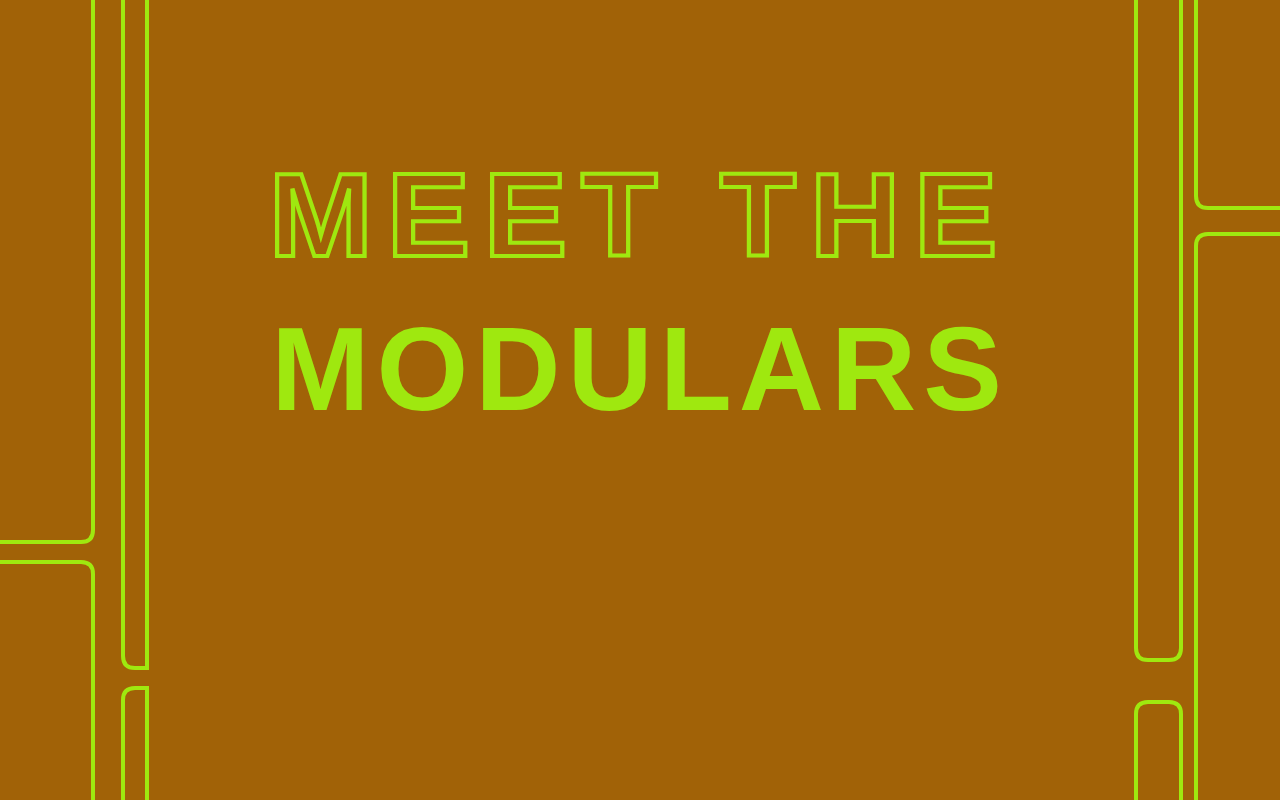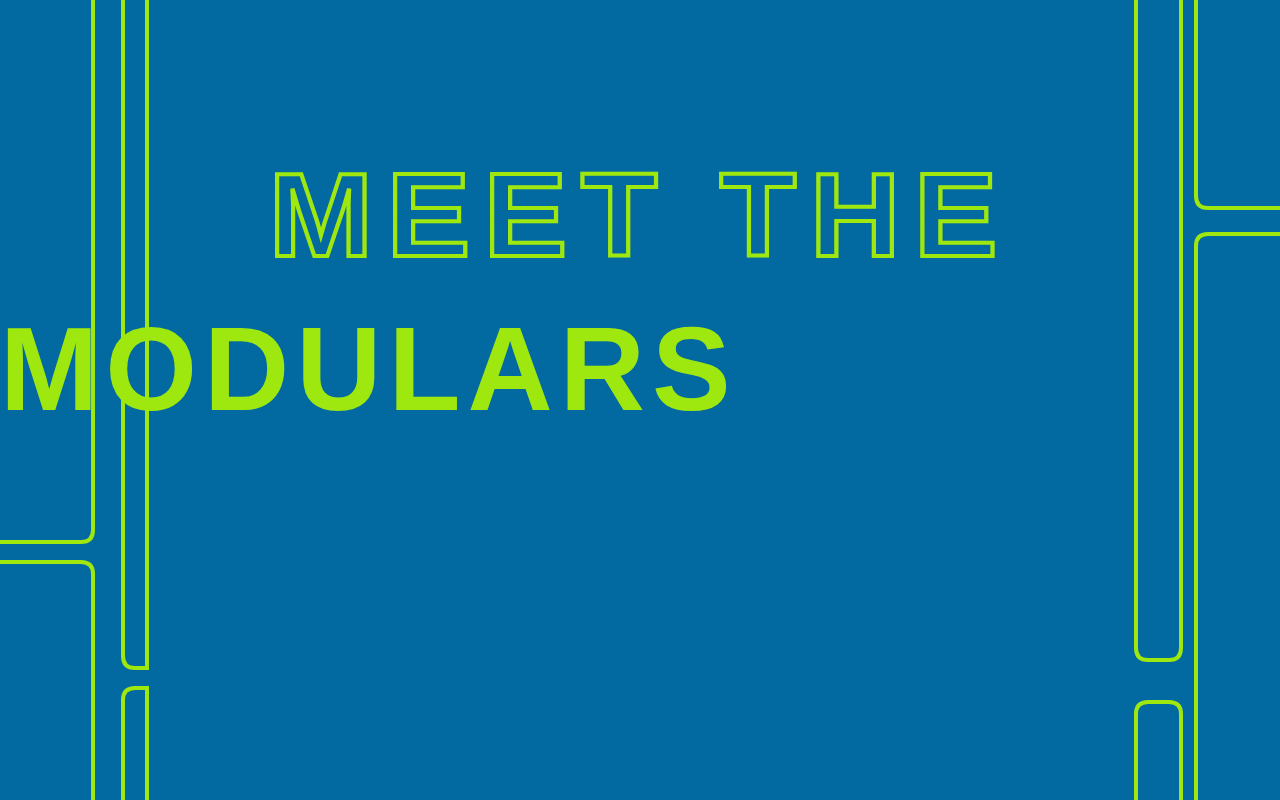--- a/index.html
+++ b/index.html
@@ -10,21 +10,21 @@
   }
   body {
     font-family: "Liberation Sans", sans-serif;
   }
 
   .stage {
     position: relative;
     width: 1280px;
     height: 800px;
     overflow: hidden;
-    background: #0369a1;
+    background: #a16207;
   }
 
   
   .deco {
     position: absolute;
     top: 0;
     left: 0;
     width: 1280px;
     height: 800px;
     pointer-events: none;
@@ -64,21 +64,21 @@
     white-space: nowrap;
   }
 
   .headline-solid {
     margin: 0;
     padding: 0;
     position: absolute;
     top: 310px;
     left: 0;
     width: 1280px;
-    text-align: left;
+    text-align: center;
     font-family: "Liberation Sans", sans-serif;
     font-weight: 700;
     font-size: 118px;
     line-height: 1;
     letter-spacing: 7px;
     color: #9fe80f;
     white-space: nowrap;
   }
 
   .subhead {

